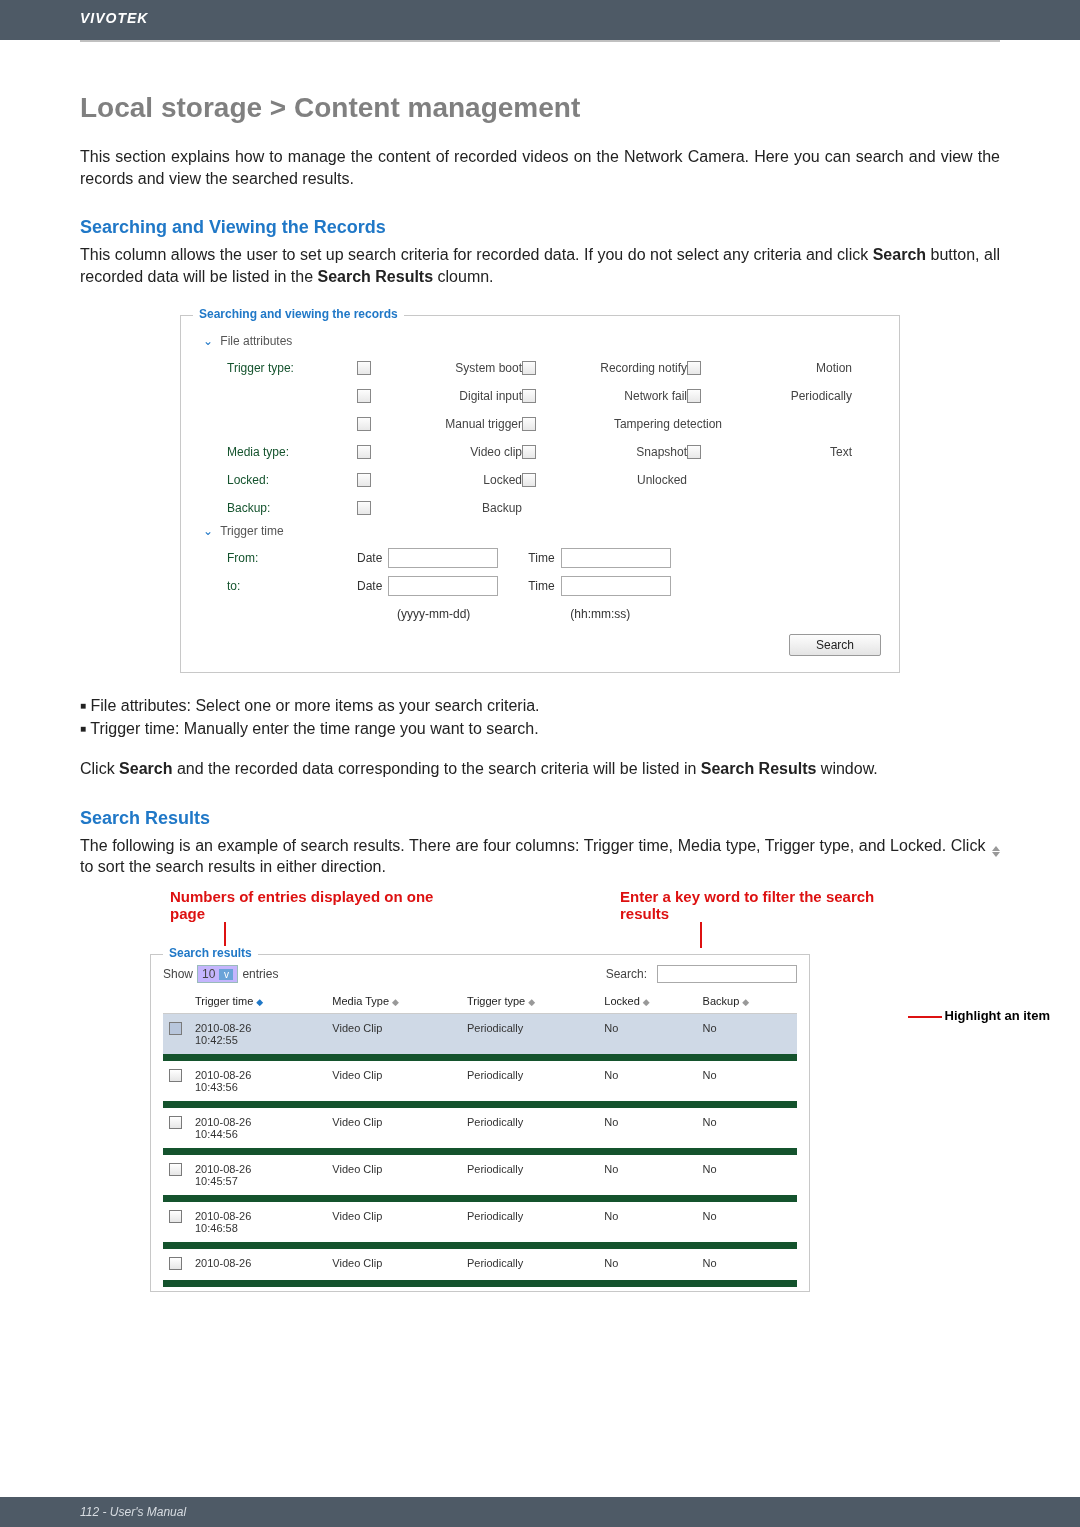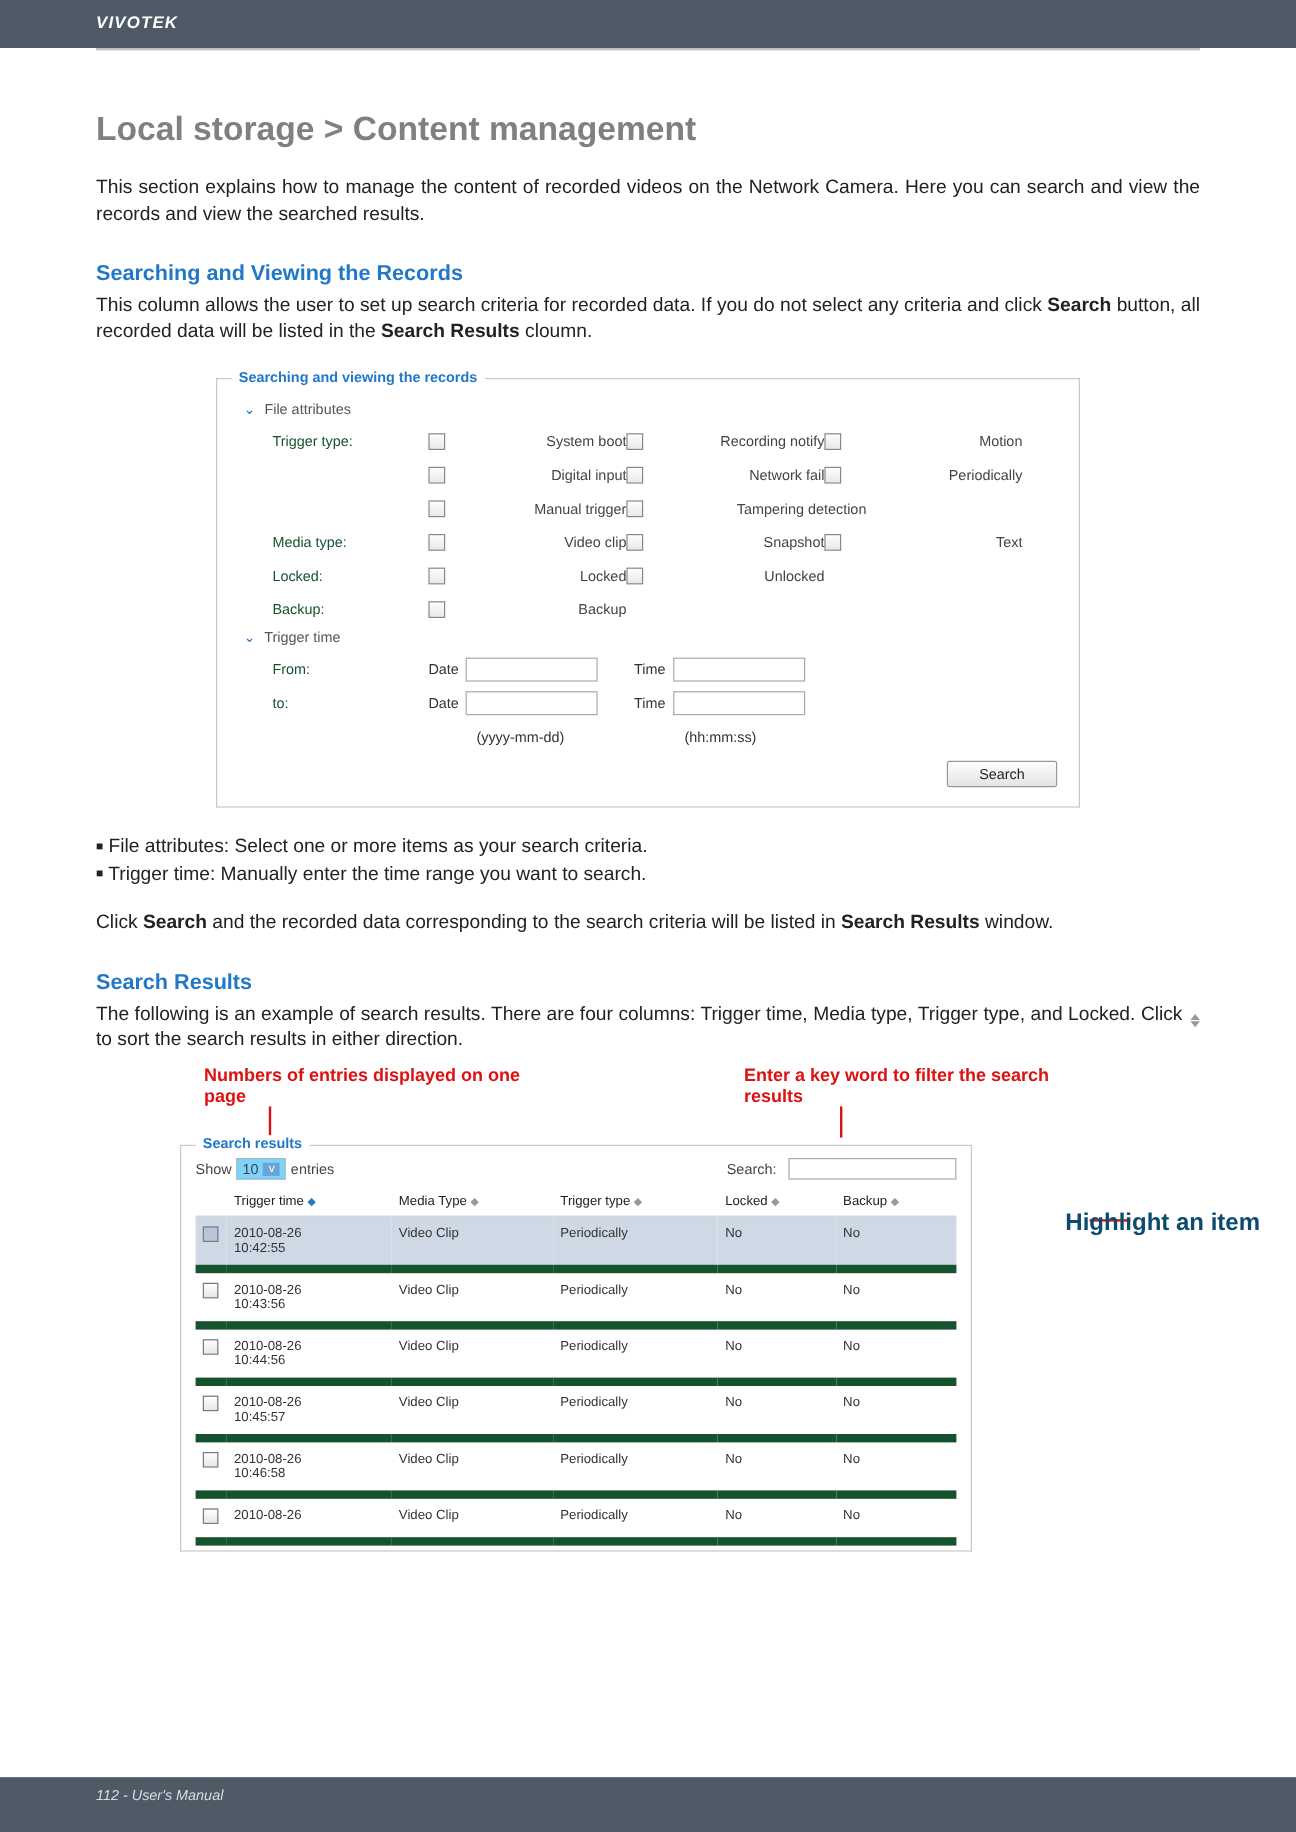--- a/index.html
+++ b/index.html
@@ -175,21 +175,21 @@
   }
   .show-row {
     font-size: 12px;
     color: #444;
     margin-bottom: 6px;
     display: flex;
     align-items: center;
     gap: 4px;
   }
   .sel {
-    border: 1px solid #9bb; background: #7dd3fc;
+    border: 1px solid #9bb; background: #c4b5fd;
     height: 18px; display: inline-flex; align-items: center; padding: 0 4px;
   }
   .sel .dd { background:#6aa3d8; color:#fff; width:14px; text-align:center; font-size:10px; margin-left:4px; }
   .search-in {
     border: 1px solid #aaa;
     height: 18px; width: 140px; background:#fff;
     margin-left: 6px;
   }
   table.results {
     width: 100%;
@@ -217,23 +217,23 @@
     display: inline-block;
   }
   .cb.checked { background:#b8c6dc; }
   .sort { color:#999; font-size:9px; margin-left:3px; }
   .sort.first { color:#2078c7; }
 
   .hl-annot {
     position: absolute;
     right: -120px;
     top: 120px;
-    color: #0c4a6e;
-    font-weight: bold;
-    font-size: 20px;
+    color: #000000;
+    font-weight: bold;
+    font-size: 13px;
   }
   .hl-line {
     position: absolute;
     top: 128px;
     right: -12px;
     width: 34px;
     height: 2px;
     background: #d11;
   }
 
@@ -247,21 +247,21 @@
   .tri-up { border-bottom:5px solid #999; }
   .tri-dn { border-top:5px solid #999; }
 
   .footer {
     position: absolute;
     bottom: 0; left: 0; right: 0;
     background: #4e5a66;
     color: #d8dde2;
     font-size: 12px;
     font-style: italic;
-    padding: 8px 0 24px 80px;
+    padding: 8px 0 8px 80px;
   }
 </style>
 </head>
 <body>
 
 <div class="page">
 
   <div class="brand-bar">
     <span>VIVOTEK</span>
   </div>

